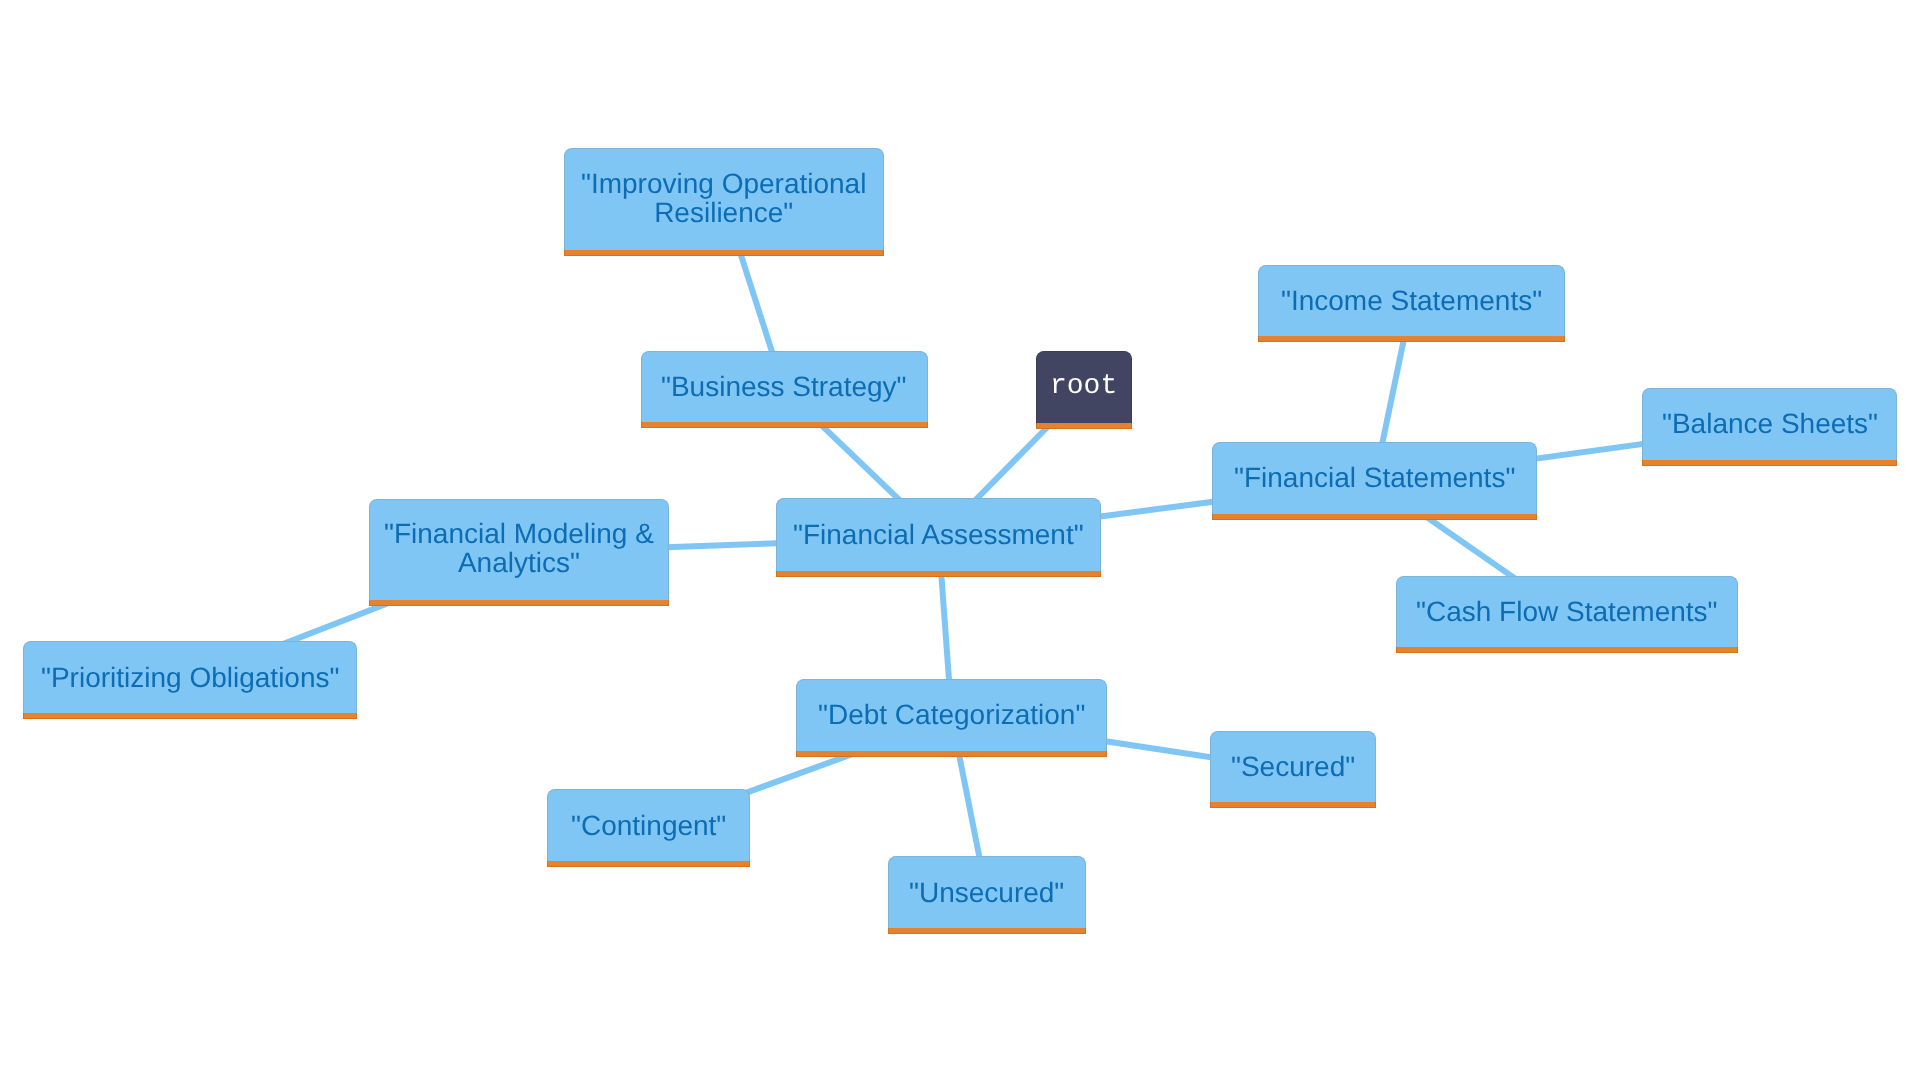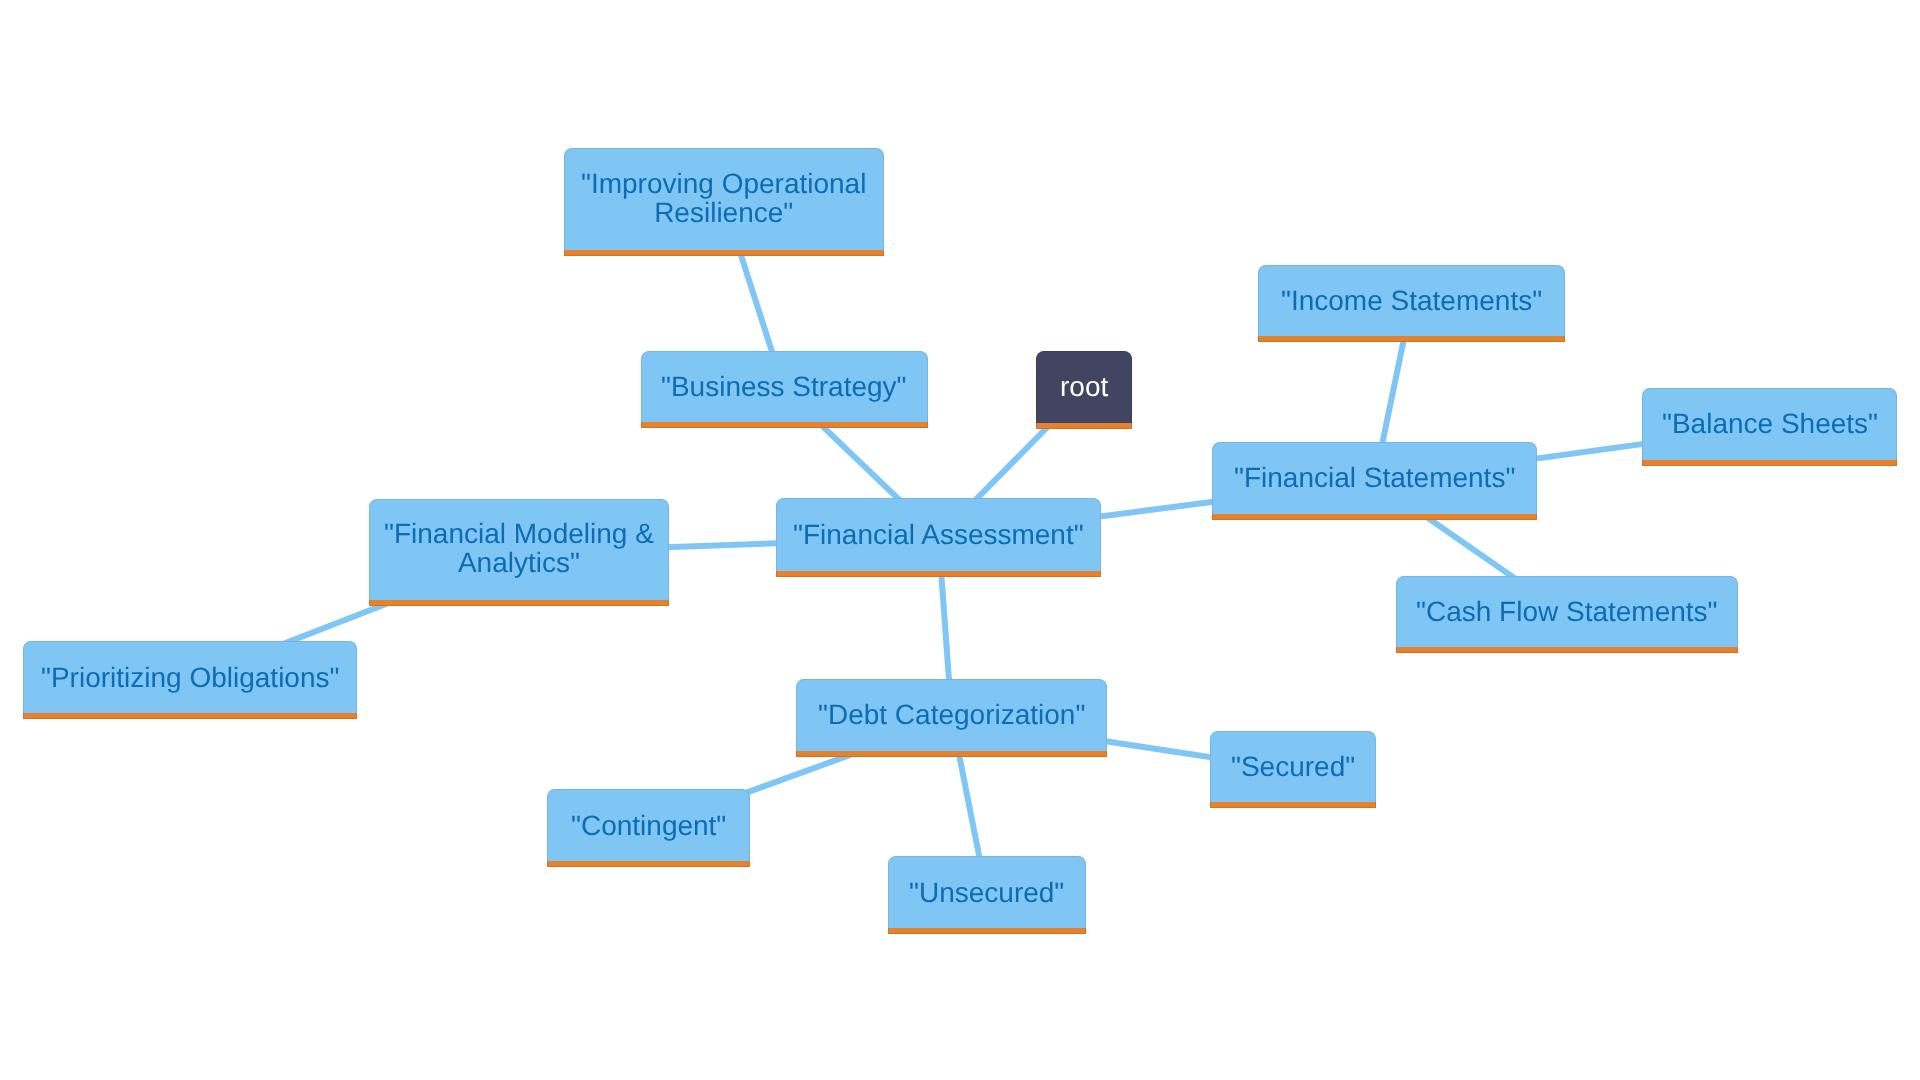--- a/index.html
+++ b/index.html
@@ -12,21 +12,21 @@
   .node{position:absolute;box-sizing:border-box;display:flex;align-items:center;
         justify-content:center;border-radius:8px 8px 0 0;text-align:center;
         padding-bottom:7px;border-style:solid;border-width:1px 1px 0 1px;}
   .node .node-label{display:block;font-size:28px;line-height:29px;letter-spacing:0;
         white-space:pre-line;position:relative;z-index:2;
         -webkit-font-smoothing:antialiased;will-change:transform;}
   .node.multiline .node-label{top:-1px;}
   .node.section{background:#80C6F5;border-color:#79B4DA;}
   .node.section .node-label{color:#0C6CB4;}
   .node.rootnode{background:#424561;border-color:#3A3D57;}
-  .node.rootnode .node-label{color:#ffffff;}
+  .node.rootnode .node-label{color:#ffffff;font-family:Liberation Mono, monospace;}
   .node .node-accent{position:absolute;left:-1px;right:-1px;bottom:0;height:6px;
         background:#E8812B;box-sizing:border-box;z-index:3;
         border:1px solid #D0741F;border-top:none;}
 </style>
 </head>
 <body>
 
 <div id="mindmap">
 
   <svg class="edge-layer" viewBox="0 0 1920 1080" width="1920" height="1080">

